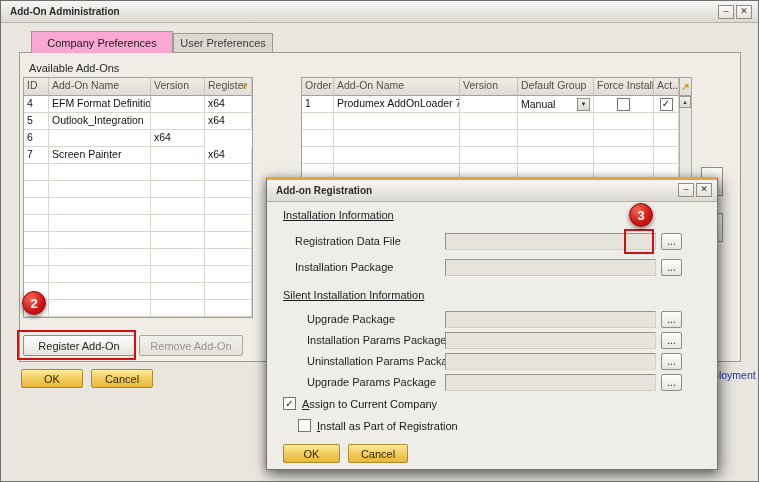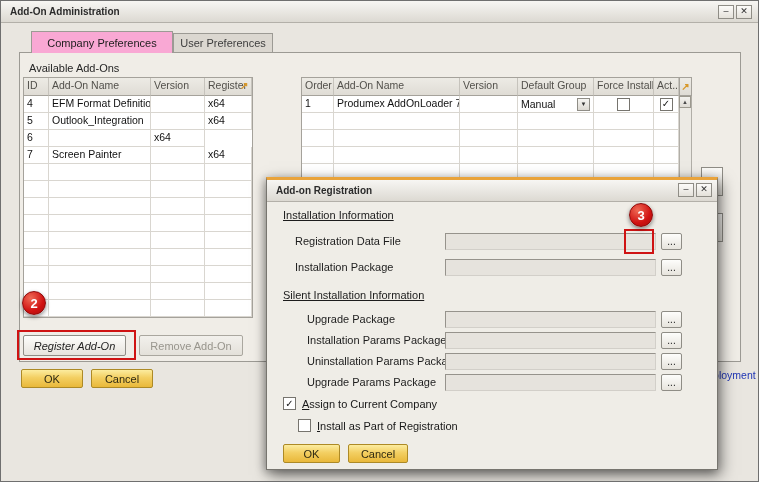--- a/index.html
+++ b/index.html
@@ -183,21 +183,21 @@
       </div>
     <div class="trow">
         <div class="tc"></div>
         <div class="tc"></div>
         <div class="tc"></div>
         <div class="tc"></div>
       </div>
   </div>
   <span class="expand-ic" style="left:239px; top:79px;">↗</span>
 
-  <div class="btn btn-std mn" style="left:22px; top:334px; width:103px; height:21px;font-style:italic;">Register Add-On</div>
+  <div class="btn btn-std mn" style="left:22px; top:334px; width:112px; height:21px;">Register Add-On</div>
   <div class="btn btn-dis mn" style="left:138px; top:334px; width:104px; height:21px;">Remove Add-On</div>
 
   <div class="btn btn-gold" style="left:20px; top:368px; width:62px; height:19px;">OK</div>
   <div class="btn btn-gold" style="left:90px; top:368px; width:62px; height:19px;">Cancel</div>
 
 
   <div class="tbl tbl-right">
     <div class="trow">
       <div class="tc th">Order</div>
       <div class="tc th">Add-On Name</div>

